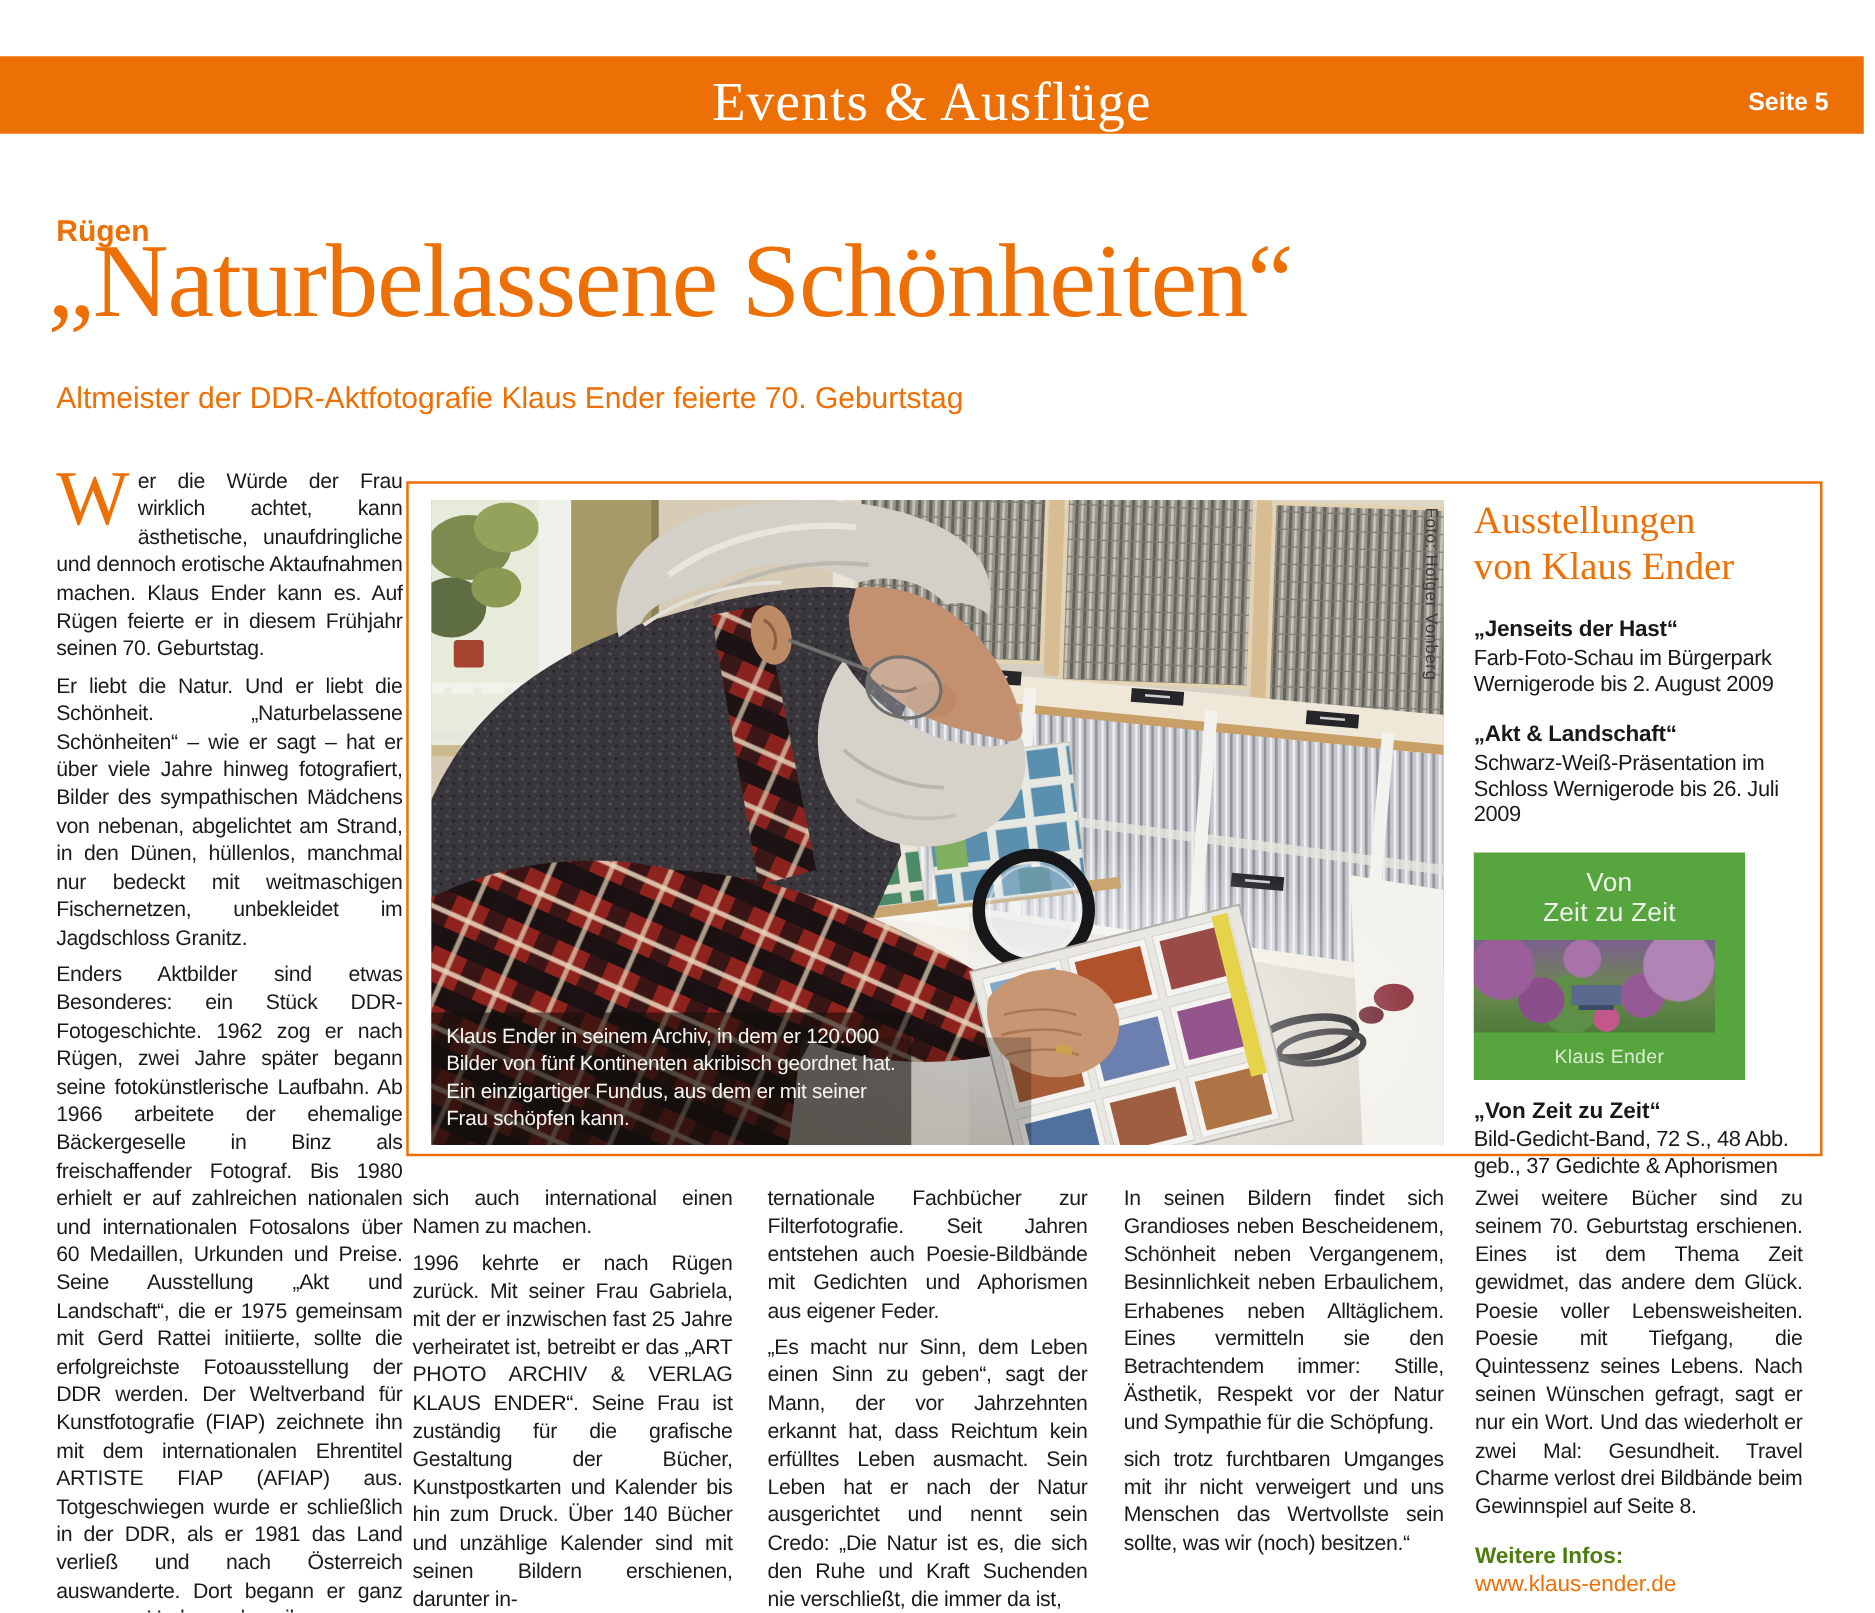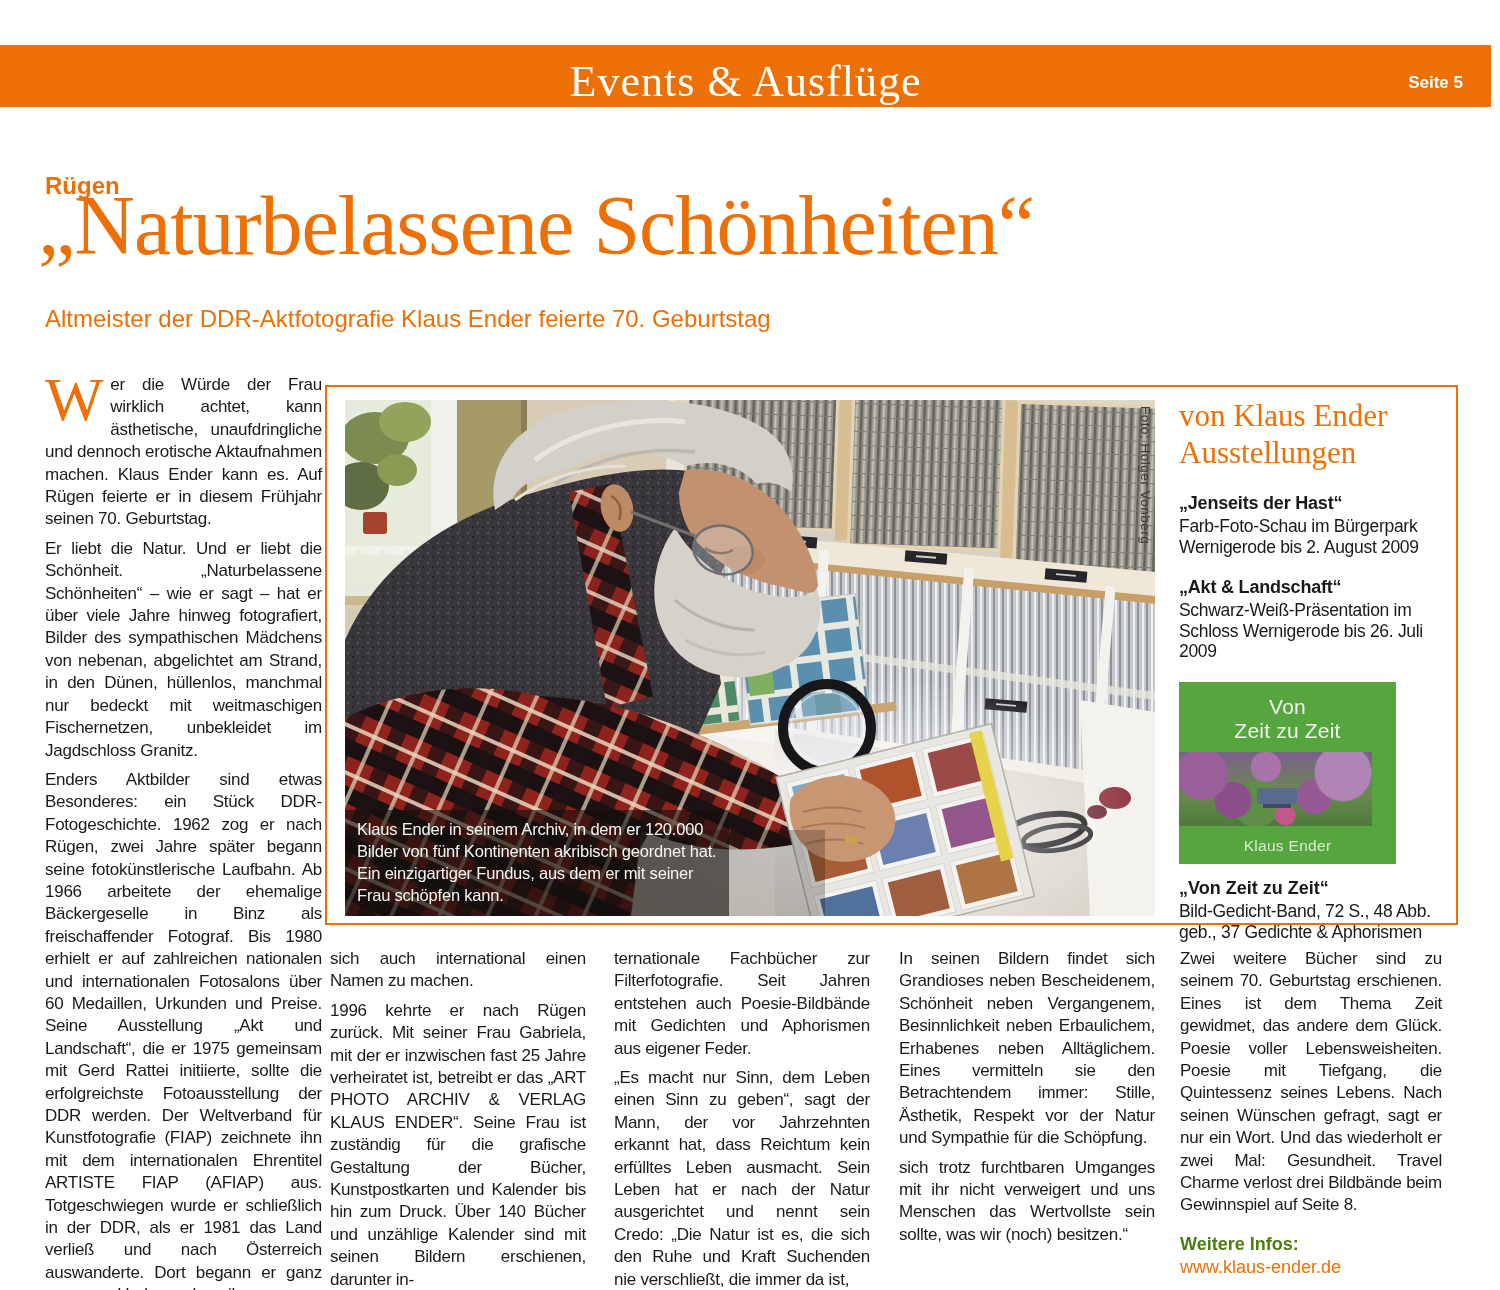--- a/index.html
+++ b/index.html
@@ -12,21 +12,21 @@
   }
 
   
   .masthead { position:absolute; left:0; top:45px; width:1491px; height:62px; background:#EC7005; }
   .masthead-title {
     width:100%; text-align:center; line-height:73px;
     font-family:"Liberation Serif", serif; font-size:44px; color:#fff; letter-spacing:1px;
   }
   .masthead-page {
     position:absolute; right:28px; top:0; line-height:75px;
-    font-size:17px; font-weight:bold; color:#fff;
+    font-size:20px; font-weight:bold; color:#fff;
   }
 
   
   .kicker { position:absolute; left:45px; top:156px; font-size:24px; font-weight:bold; color:#EC7005;margin-top:16px; }
   .headline {
     position:absolute; left:38px; top:176px; margin:0; white-space:nowrap;
     font-family:Liberation Serif, serif; font-weight:normal;
     font-size:84px; line-height:1.2; letter-spacing:-1px; color:#EC7005;
   }
   .subheadline { position:absolute; left:45px; top:305px; font-size:24px; color:#EC7005; }
@@ -322,22 +322,22 @@
 
         <rect x="0" y="430" width="480" height="86" fill="#14100a" opacity="0.25"></rect>
       </svg>
 
       <div class="photo-credit">Foto: Holger Vonberg</div>
       <figcaption class="photo-caption">Klaus Ender in seinem Archiv, in dem er 120.000 Bilder von fünf Kontinenten akribisch geordnet hat. Ein einzigartiger Fundus, aus dem er mit seiner Frau schöpfen kann.</figcaption>
     </figure>
 
     <aside class="sidebar">
       <h2 class="sidebar-title">
+        <span style="display:block">Ausstellungen</span>
         <span style="display:block">von Klaus Ender</span>
-        <span style="display:block">Ausstellungen</span>
       </h2>
 
       <div class="exhibit">
         <div class="exhibit-title">„Jenseits der Hast“</div>
         <div class="exhibit-details">Farb-Foto-Schau im Bürgerpark Wernigerode bis 2. August 2009</div>
       </div>
 
       <div class="exhibit">
         <div class="exhibit-title">„Akt &amp; Landschaft“</div>
         <div class="exhibit-details">Schwarz-Weiß-Präsentation im Schloss Wernigerode bis 26. Juli 2009</div>

